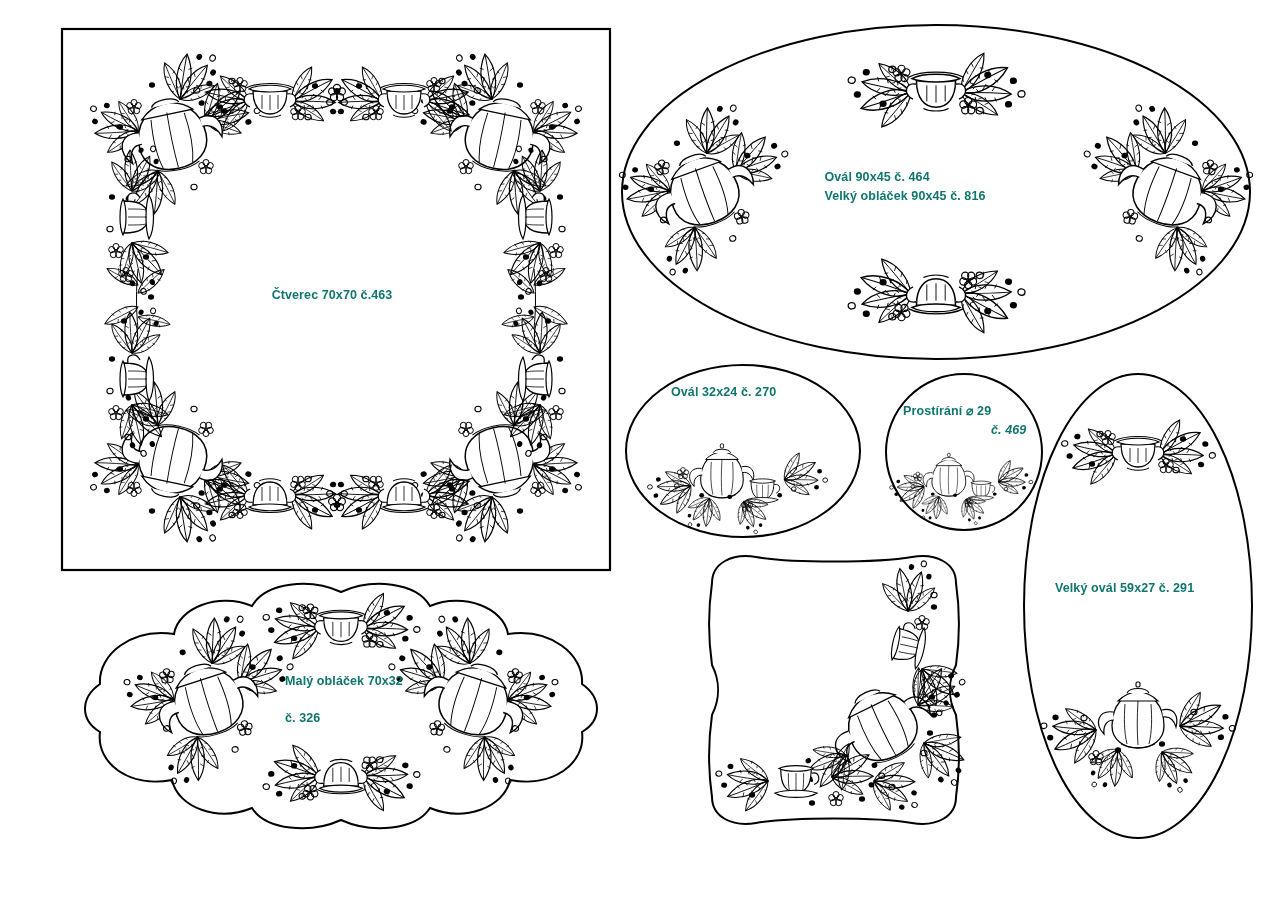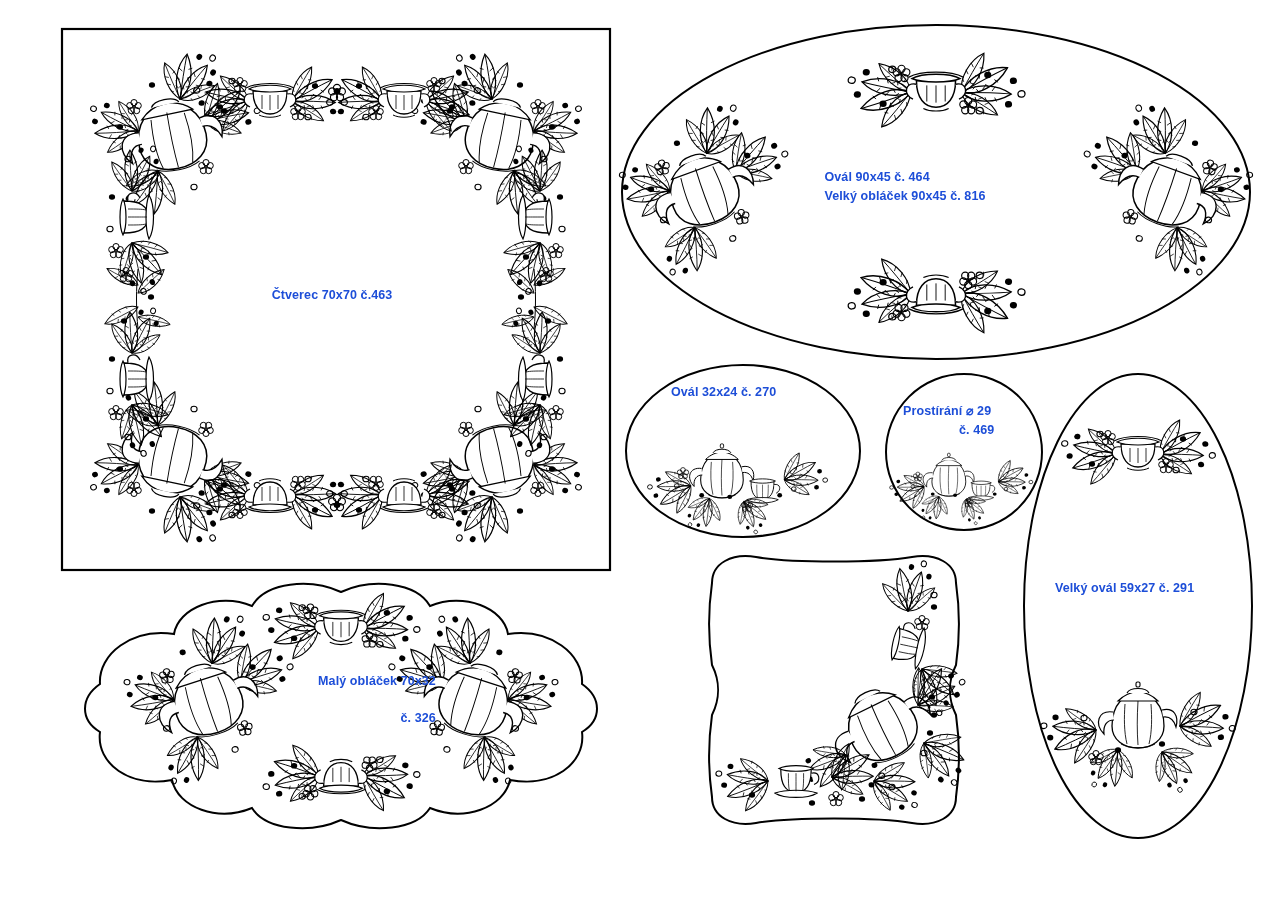--- a/index.html
+++ b/index.html
@@ -22,21 +22,21 @@
   }
   .shape svg {
     display: block;
     overflow: visible;
   }
   .label {
     position: absolute;
     font-family: "Liberation Sans", sans-serif;
     font-weight: bold;
     font-size: 12.5px;
-    color: #1d4ed8;
+    color: #0f766e;
     white-space: nowrap;
     letter-spacing: 0.1px;
   }
   .label.center { transform: translateX(-50%); }
   .lbl-line { display: block; }
   .lbl-line + .lbl-line { margin-top: 5px; }
 </style>
 </head>
 <body>
 
@@ -282,21 +282,21 @@
     <svg width="160" height="160" viewBox="0 0 160 160">
       <circle cx="80" cy="80" r="78" fill="#fff" stroke="#000" stroke-width="2"></circle>
       <g>
           <use href="#teaScene" transform="translate(76,106) scale(0.62)"></use>
         </g>
     </svg>
   </div>
 
   <div class="label" style="left:903px; top:403px;">
     <span class="lbl-line">Prostírání ⌀ 29</span>
-    <span class="lbl-line" style="margin-left:56px;">č. 469</span>
+    <span class="lbl-line" style="margin-left:88px;font-style:italic;">č. 469</span>
   </div>
 
   <div class="shape" style="left:1022px; top:372px; width:232px; height:468px;">
     <svg width="232" height="468" viewBox="0 0 232 468">
       <ellipse cx="116" cy="234" rx="114" ry="232" fill="#fff" stroke="#000" stroke-width="2"></ellipse>
       <g>
           <use href="#garlandPot" transform="translate(116,80) scale(1.0)"></use>
         </g>
       <g>
         <use href="#teapot" transform="translate(116,348) scale(1.0)"></use>
@@ -390,18 +390,18 @@
         </g>
       <g>
           <use href="#garlandPot" transform="translate(269,46) scale(1.02)"></use>
         </g>
       <g>
           <use href="#garlandPot" transform="translate(269,198) scale(1.02,-1.02)"></use>
         </g>
     </svg>
   </div>
 
-  <div class="label center" style="left:344px; top:674px; text-align:right;margin-left:33px;">
+  <div class="label center" style="left:344px; top:674px; text-align:left;">
     <span class="lbl-line">Malý obláček 70x32</span>
     <span class="lbl-line" style="margin-top:23px;">č. 326</span>
   </div>
 
 </div>
 
 </body></html>

